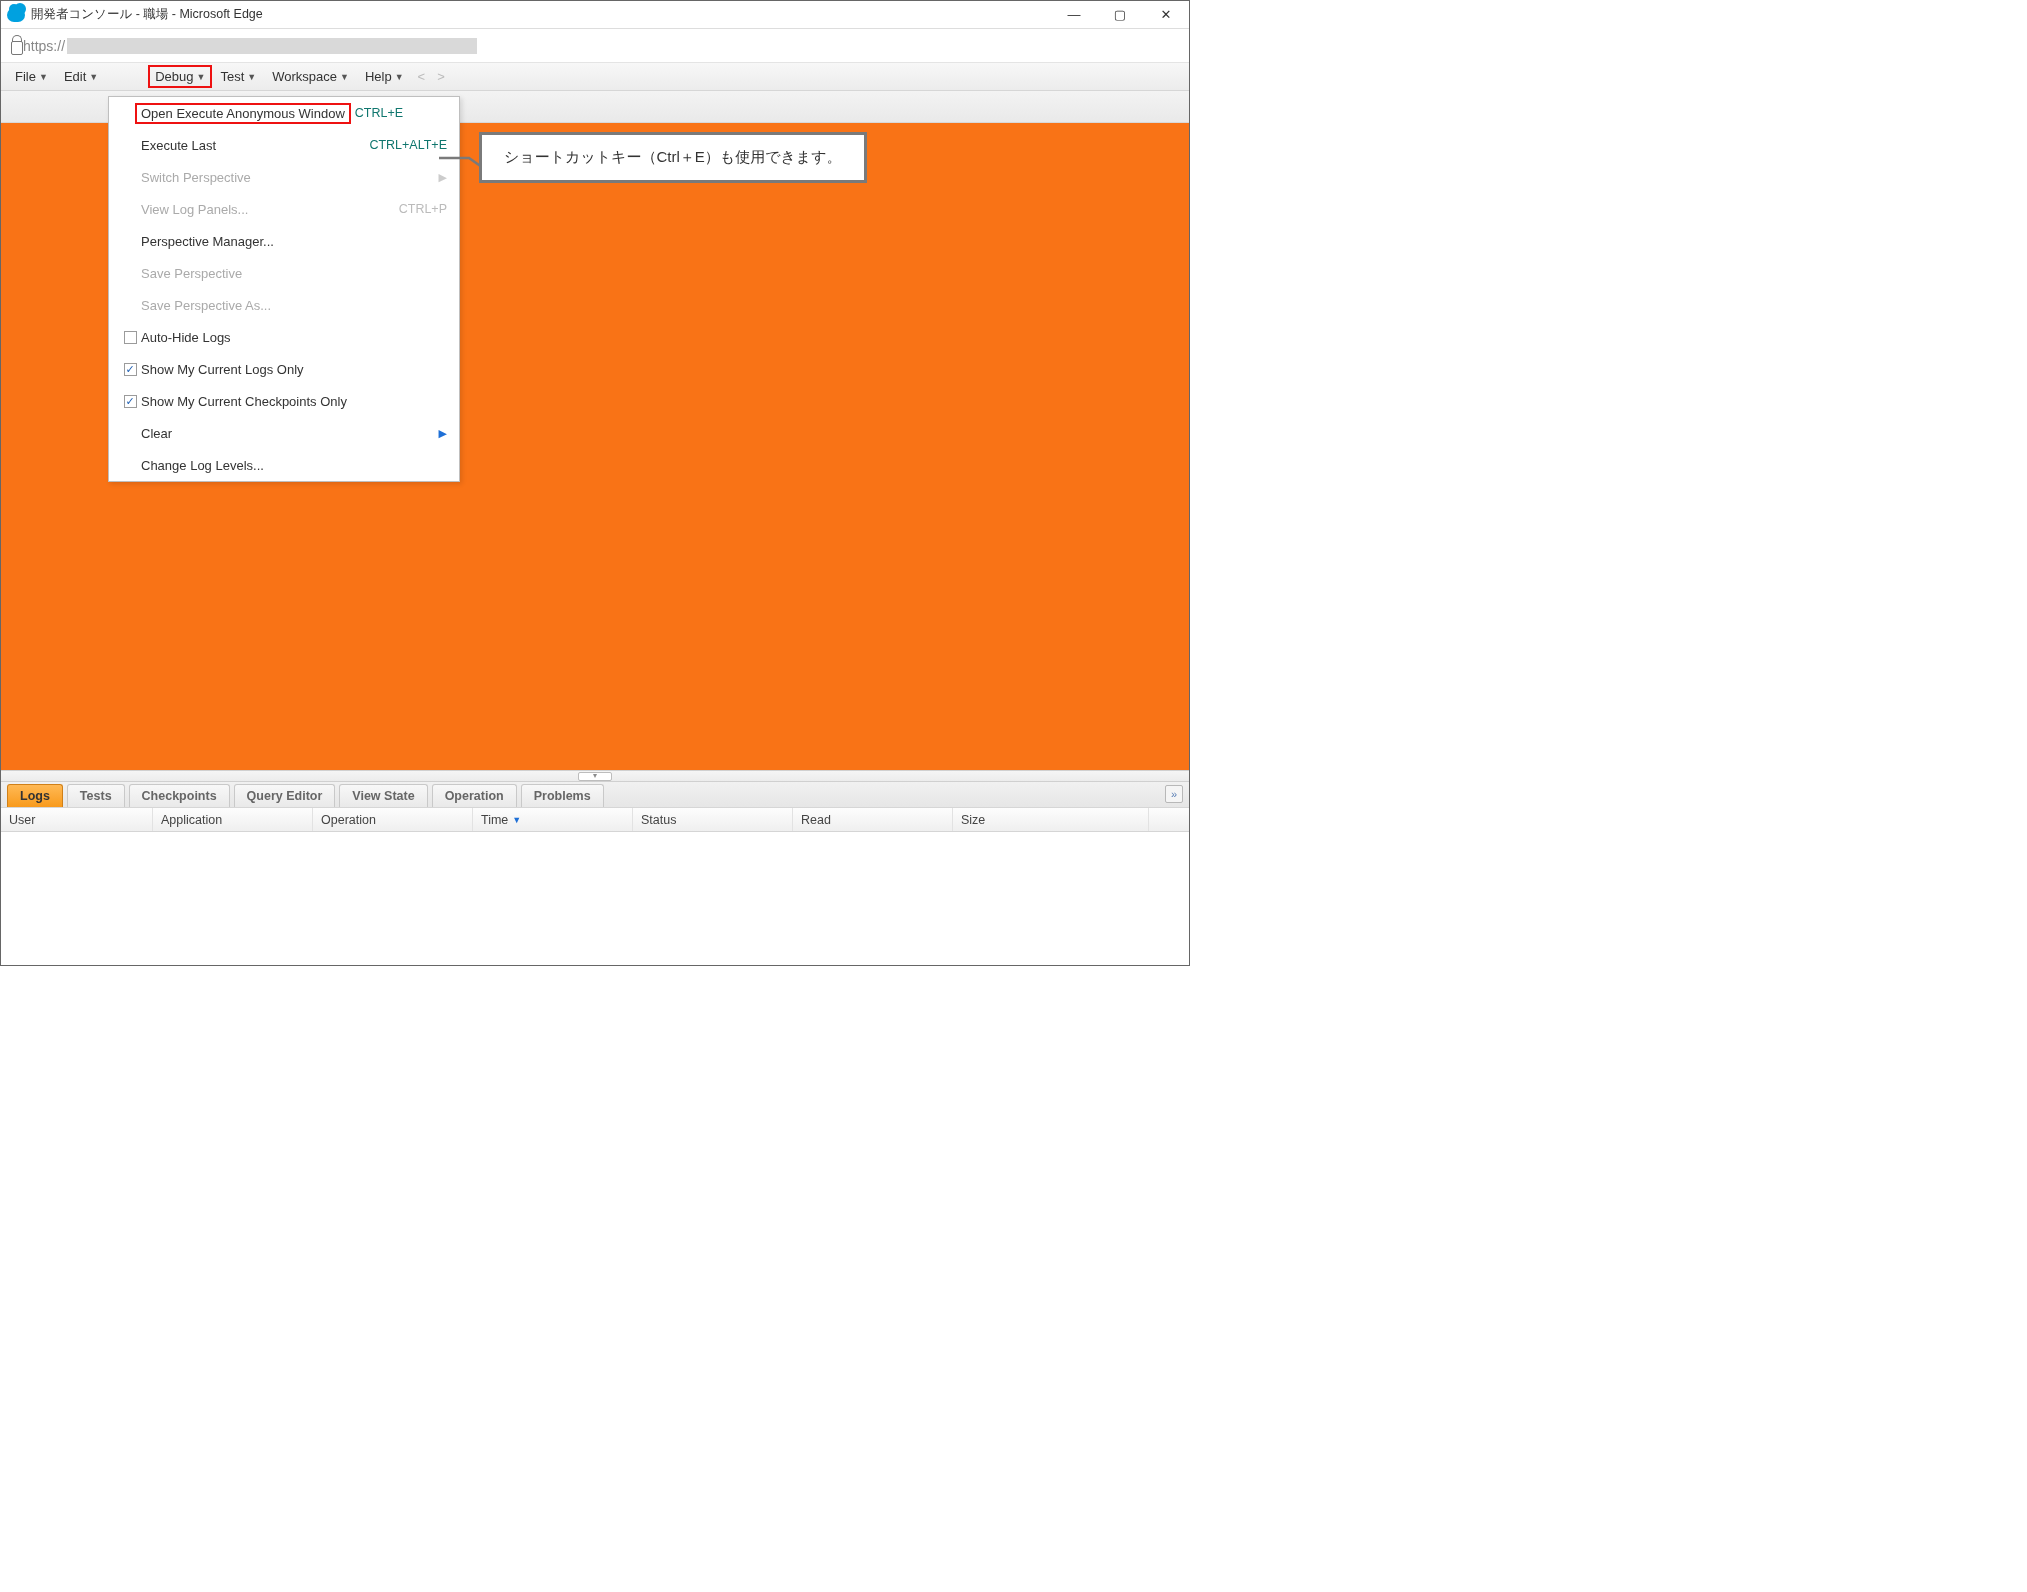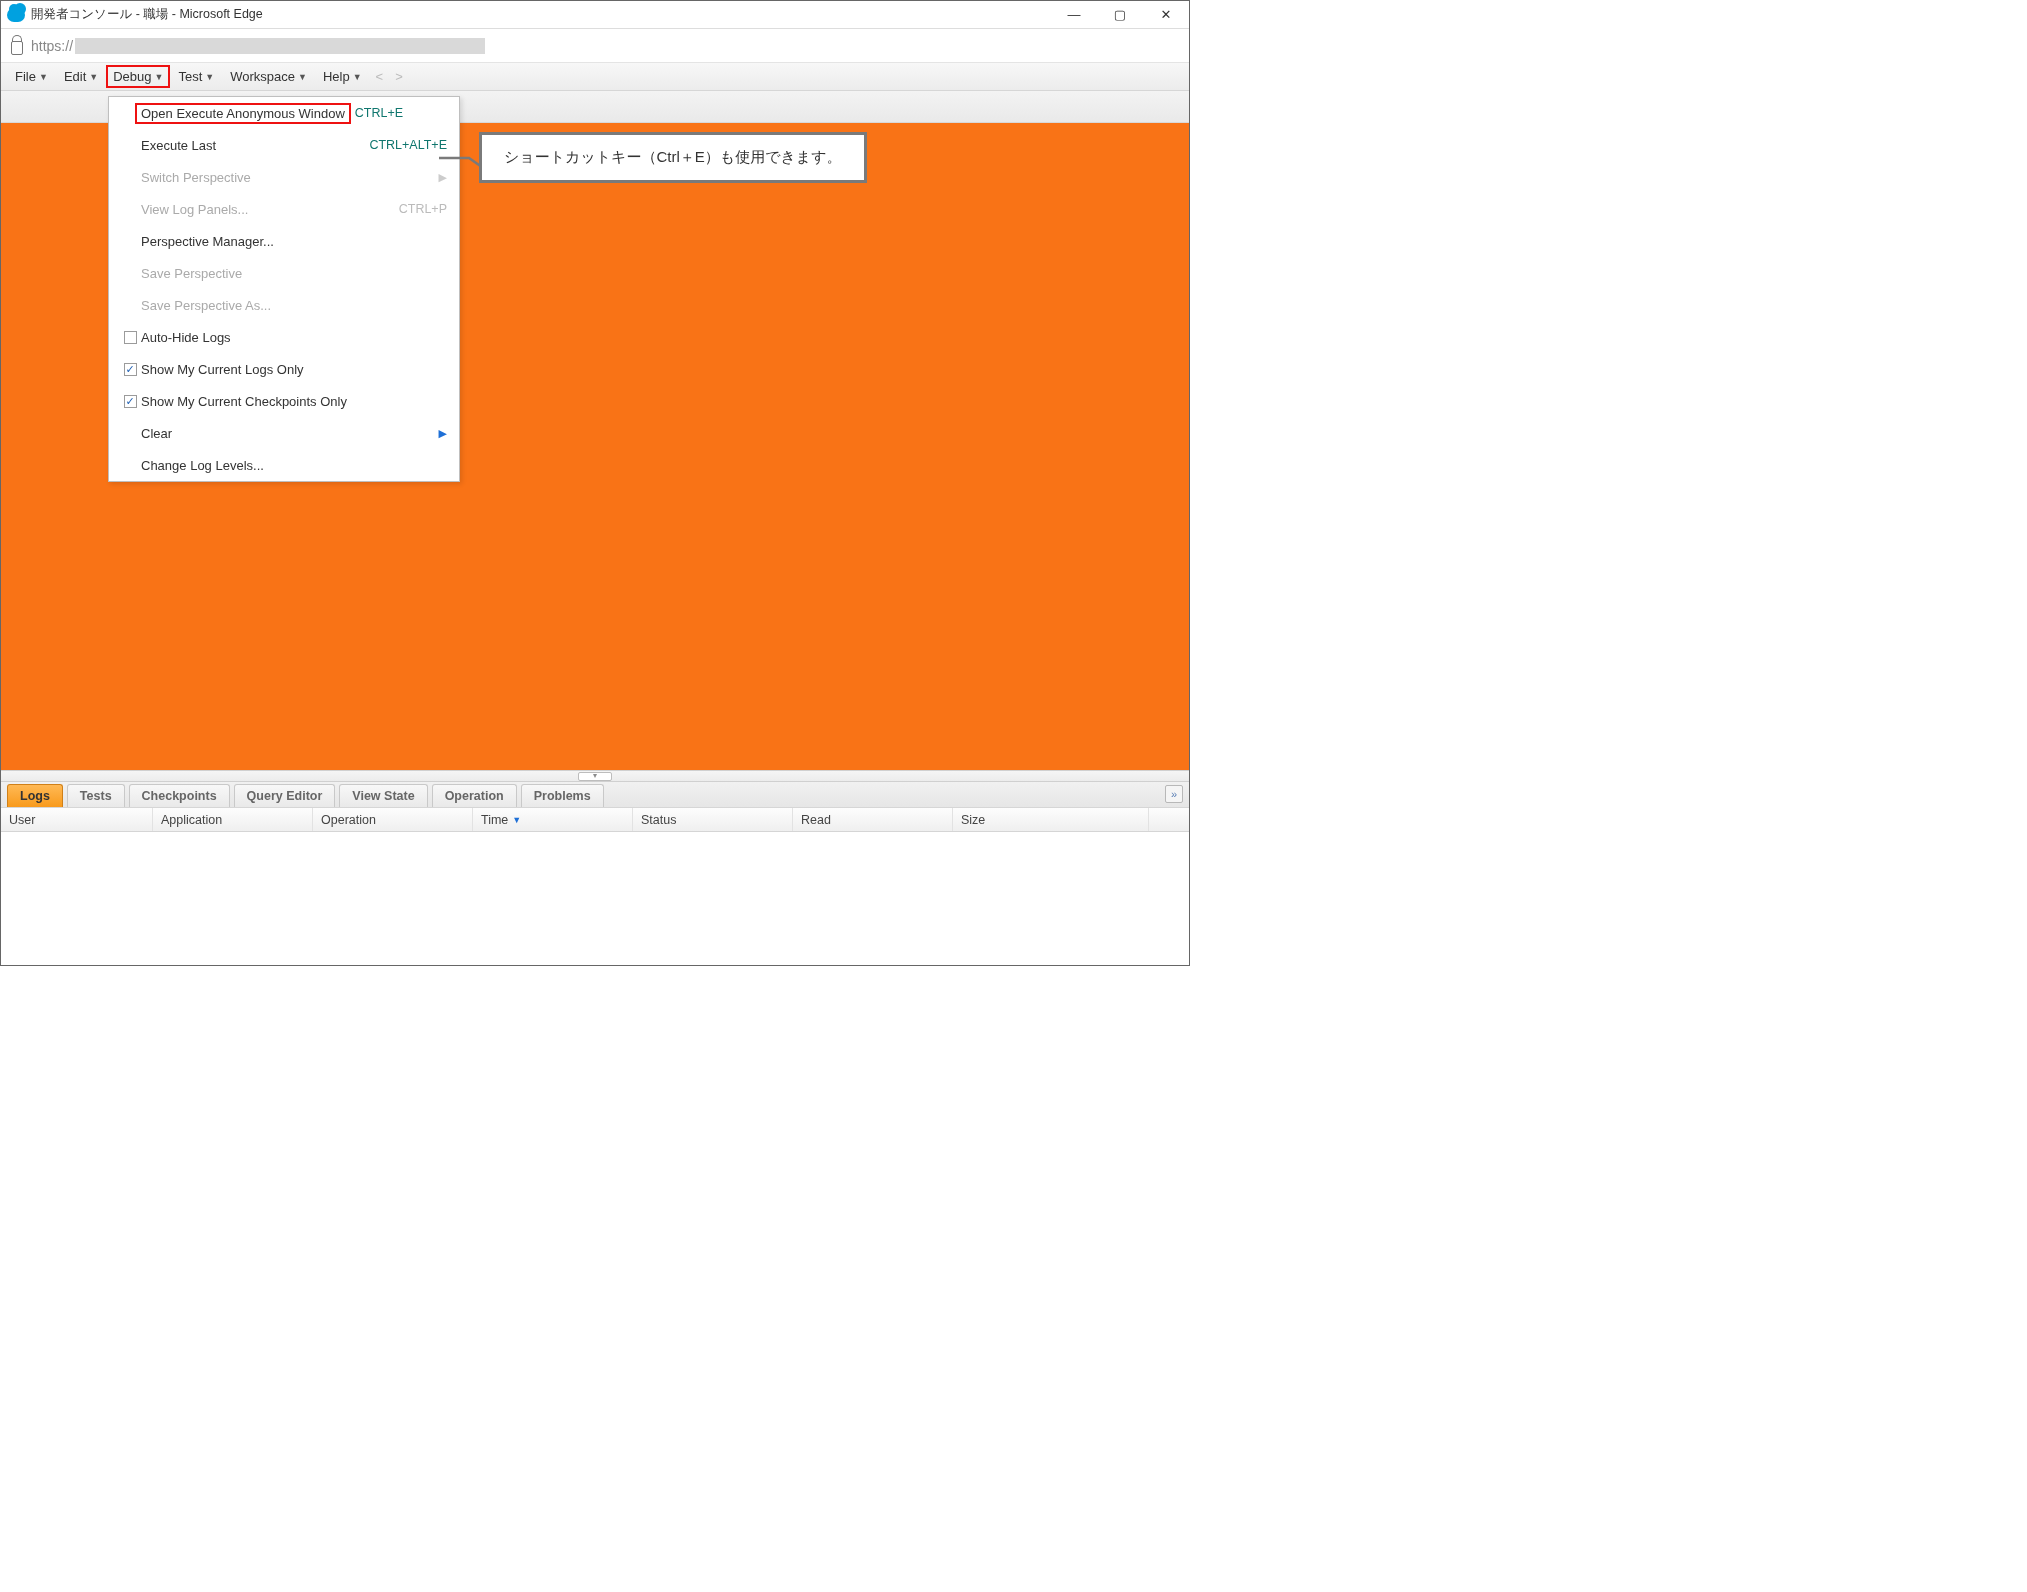--- a/index.html
+++ b/index.html
@@ -45,21 +45,20 @@
     font-family: "Segoe UI Symbol", sans-serif; font-size: 13px; color:#333;
   }
 
   
   .addressbar {
     height: 34px;
     background:#fff;
     display:flex;
     align-items:center;
     padding: 0 10px;
-    gap:8px;
     border-bottom:1px solid #e4e4e4;
   }
   .addressbar .lock-icon {
     width:12px; height:14px;
     border:1.2px solid #777; border-radius:2px;
     position:relative; margin-top:4px;
   }
   .addressbar .lock-icon::before {
     content:""; position:absolute; width:8px; height:6px;
     border:1.2px solid #777; border-bottom:none;
@@ -81,21 +80,21 @@
     display:flex; align-items:center;
     padding: 0 6px;
     font-size:13px;
     color:#333;
   }
   .menubar .menu {
     padding: 4px 7px; display:flex; align-items:center; gap:3px;
     border:1px solid transparent;
   }
   .menubar .menu .caret { font-size:9px; color:#555; }
-  .menubar .menu.highlight { border:2px solid #e11; padding:2px 5px; }
+  .menubar .menu.highlight { border:2px solid #e11; padding:2px 5px;margin-left:42px; }
   .menubar .navarrows { margin-left:6px; color:#bbb; display:flex; gap:12px; font-size:13px;}
   .menubar .navarrows span { }
 
   
   .dropdown {
     position:absolute;
     left:107px; top:95px;
     width: 352px;
     background:#fff;
     border:1px solid #bfbfbf;

